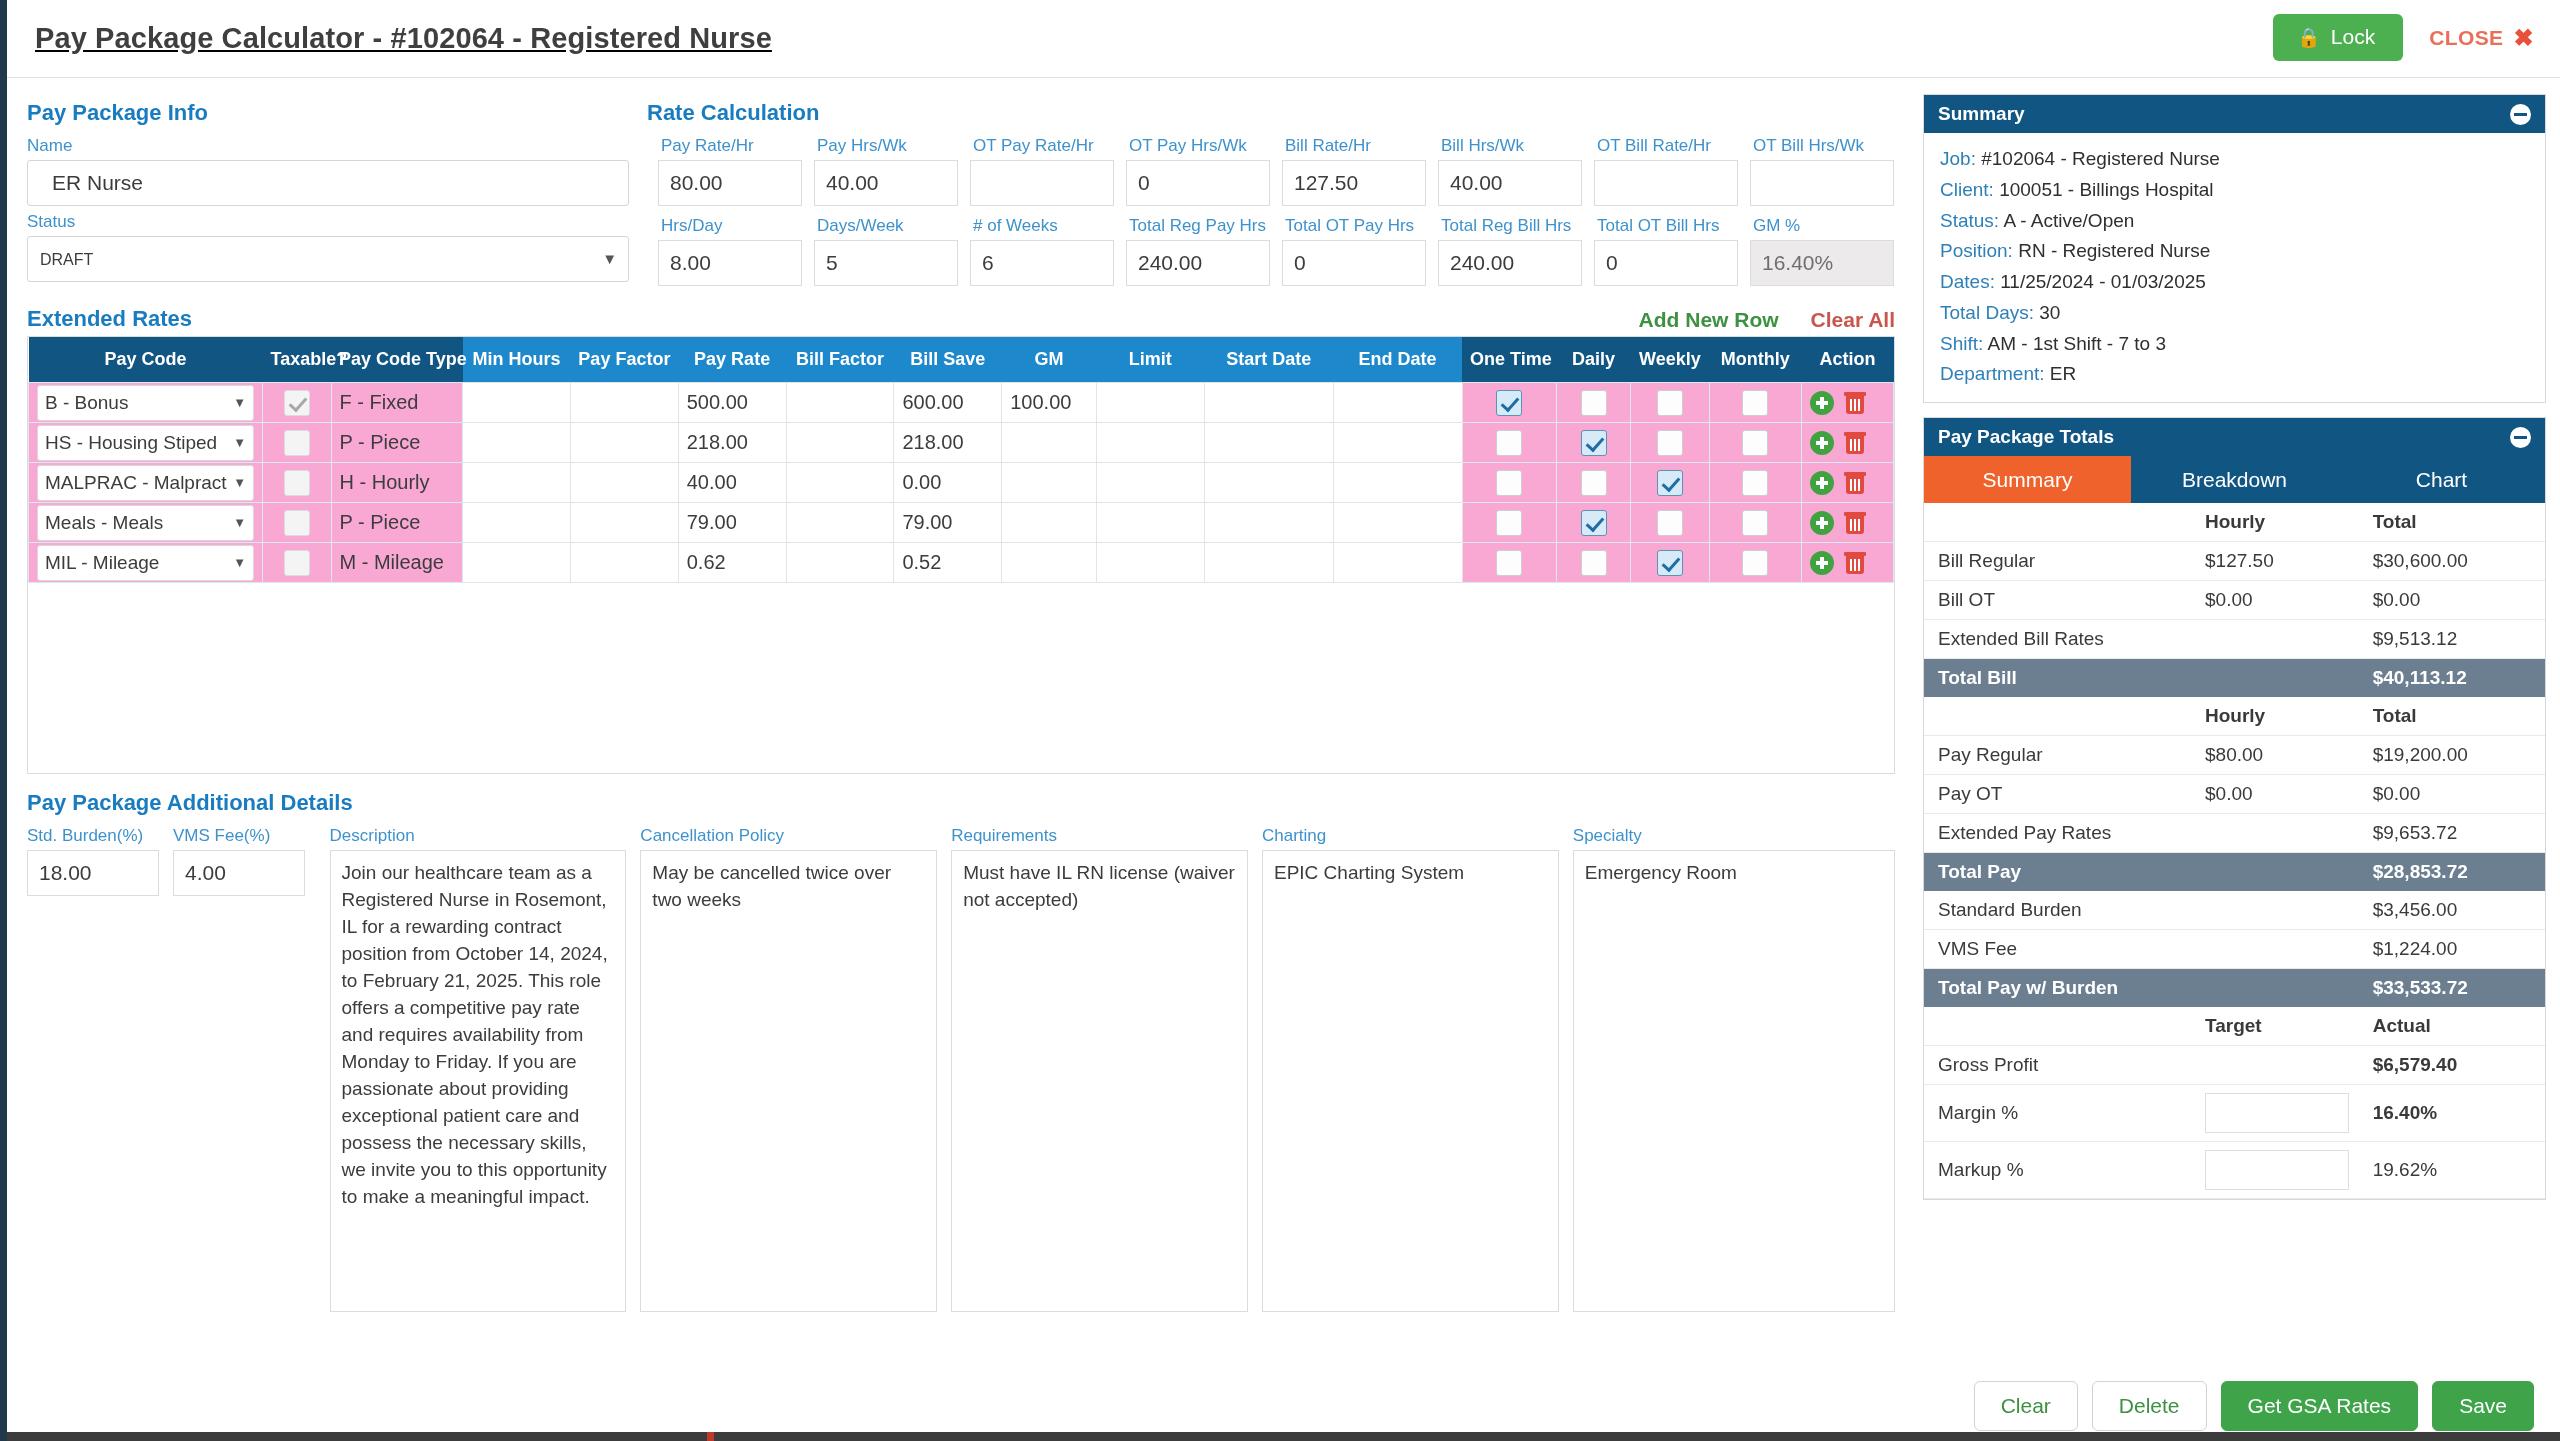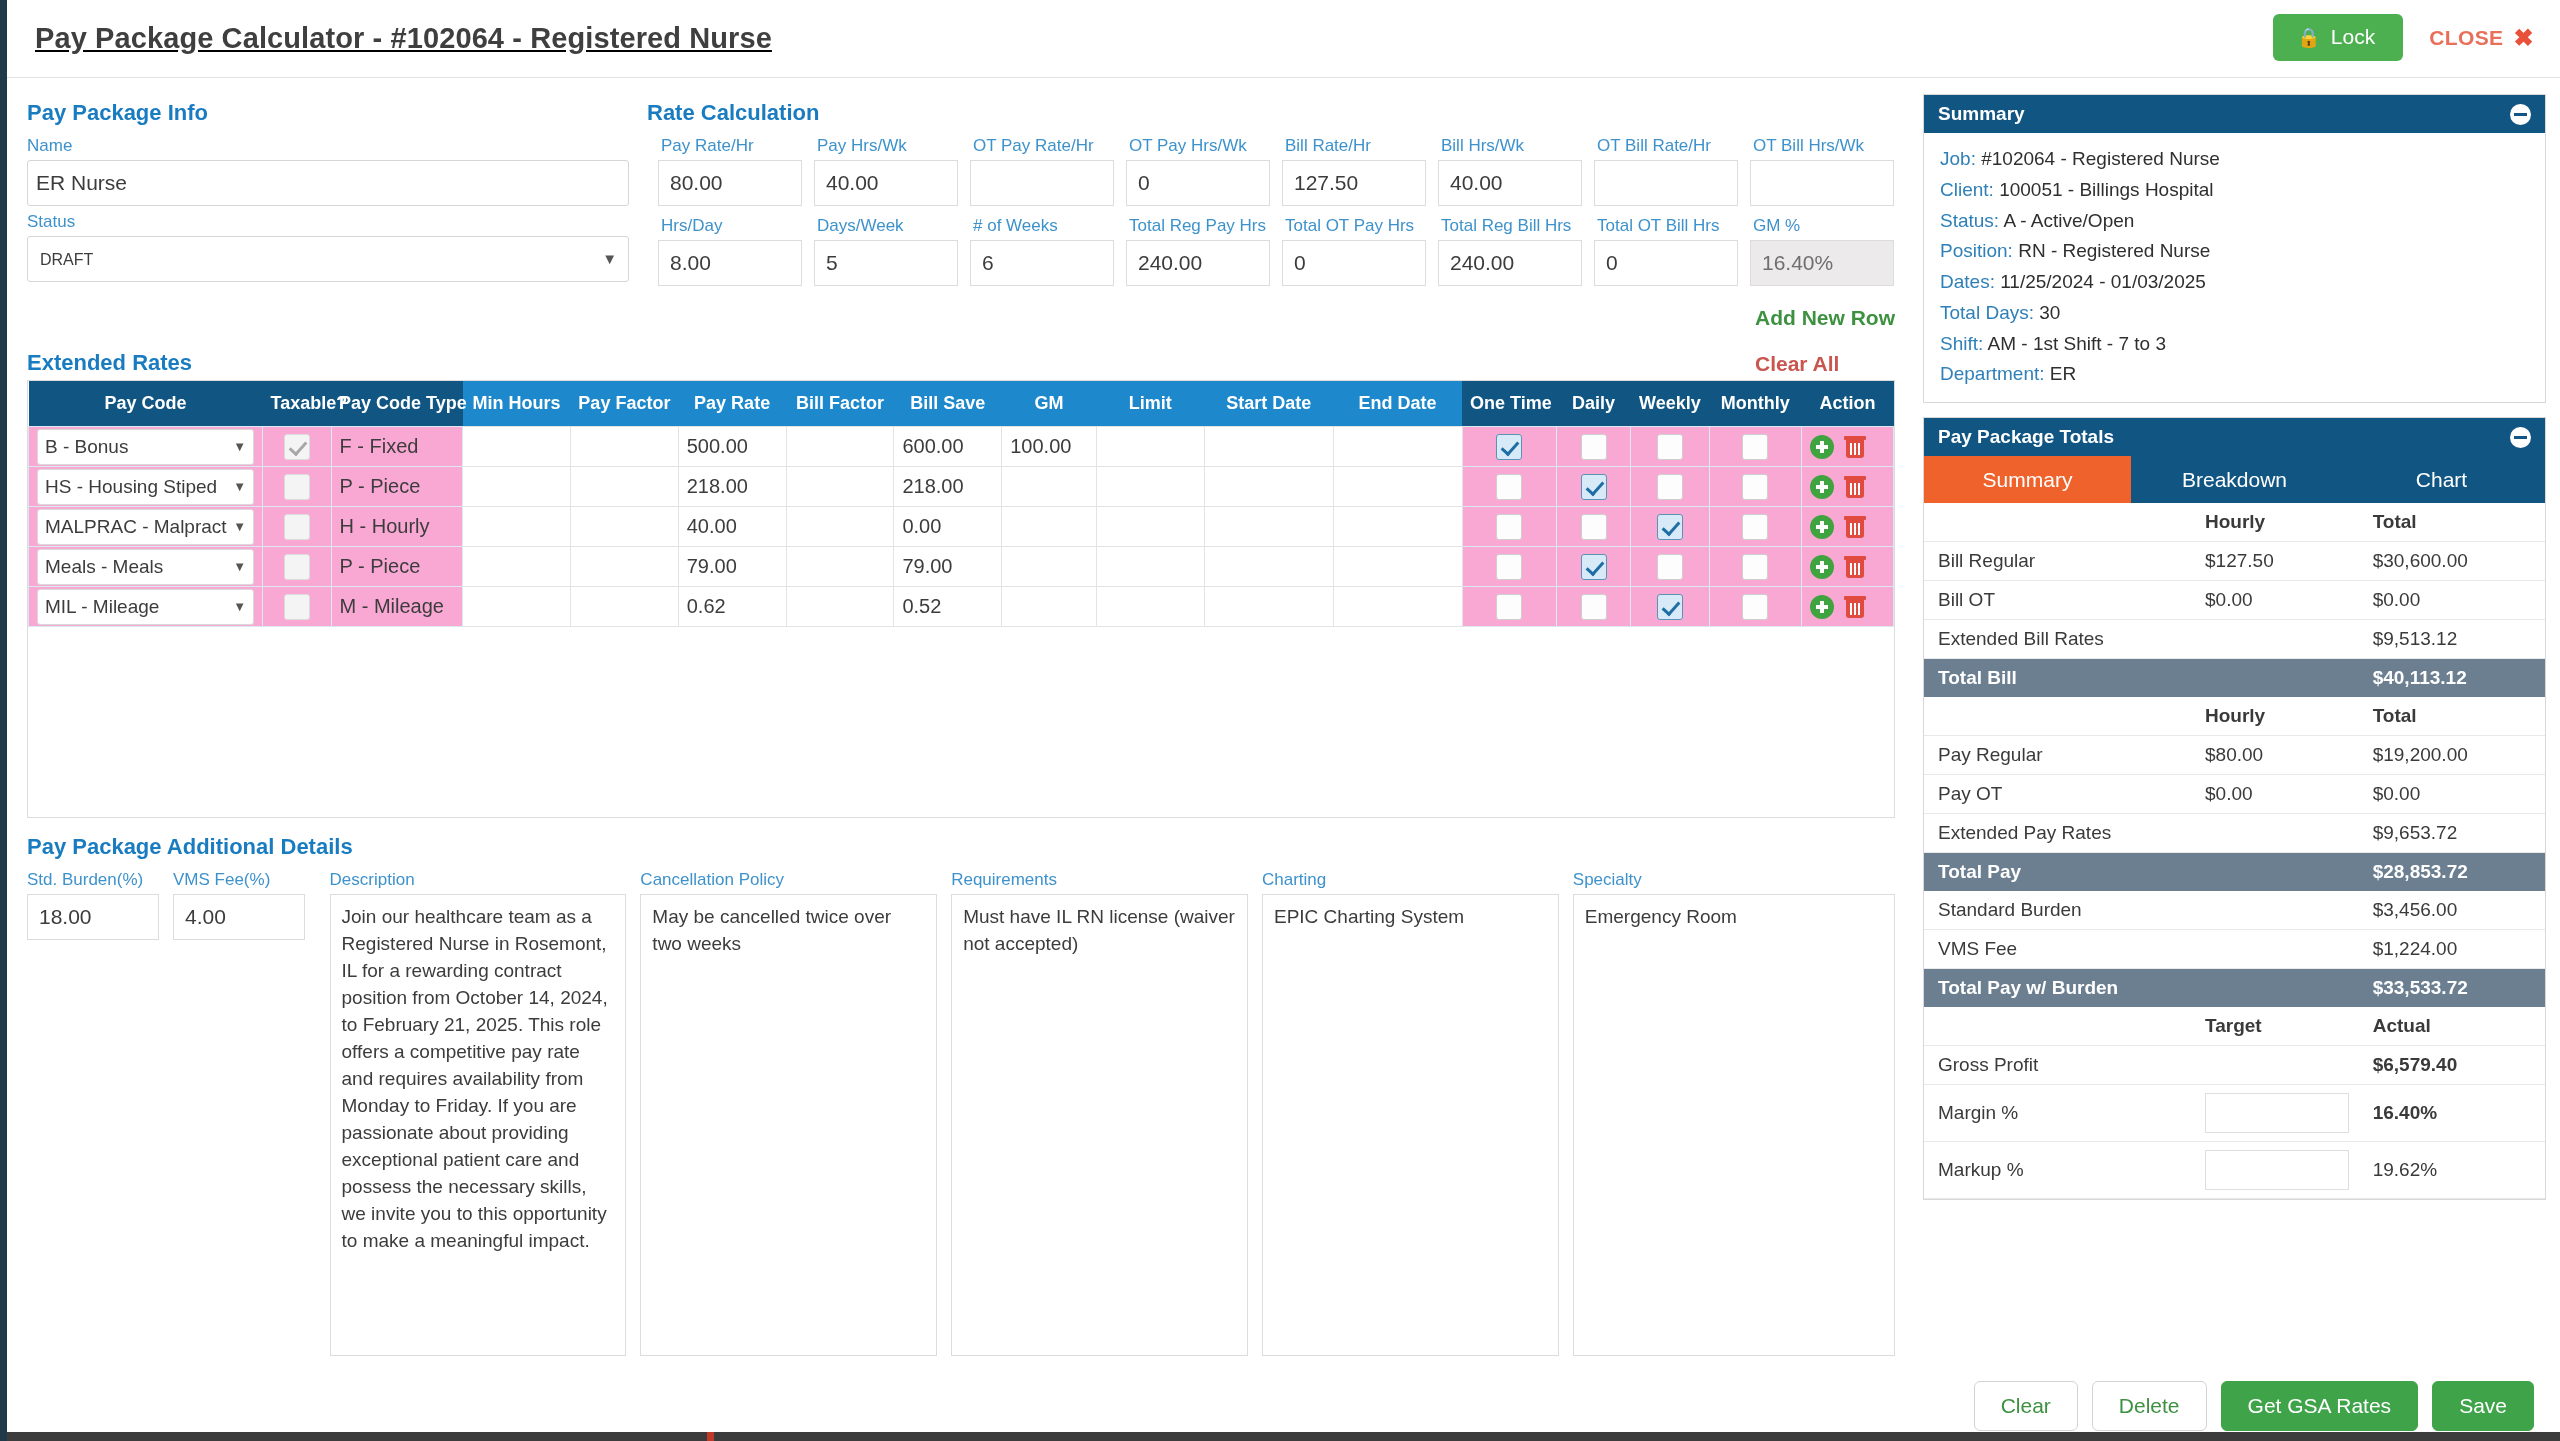--- a/index.html
+++ b/index.html
@@ -59,21 +59,21 @@
     margin: 0 0 10px 0;
   }
   .fld-label {
     color: #3e92cc; font-size: 17px; display: block;
     margin-bottom: 4px; white-space: nowrap;
   }
   .inp {
     width: 100%; height: 46px;
     border: 1px solid #d6d6d6; border-radius: 3px;
     font-size: 21px; color: #3c3c3c; font-family: inherit;
-    padding: 0 8px; background: #fff; outline: none;
+    padding: 0 24px; background: #fff; outline: none;
   }
 
   
   .top-area { display: flex; padding: 22px 0 0 20px; }
   .ppinfo { width: 620px; padding-right: 18px; }
   .ppinfo .row { margin-bottom: 6px; }
   .sel-wrap { position: relative; }
   .sel-wrap select {
     -webkit-appearance: none; appearance: none;
     width: 100%; height: 46px;
@@ -99,21 +99,21 @@
     margin-left: -1px;
   }
   .rc-inp.readonly { background: #eceaea; color: #6f6f6f; }
   .rc-row2 .fld-label { margin-top: 10px; }
 
   
   .ext-head {
     display: flex; align-items: flex-end; justify-content: space-between;
     padding: 18px 22px 4px 20px;
   }
-  .ext-links { display: flex; gap: 22px; font-size: 21px; font-weight: bold; flex-direction: column; }
+  .ext-links { display: flex; gap: 32px; font-size: 21px; font-weight: bold; }
   .lnk-add { color: #3d9140; cursor: pointer; }
   .lnk-clear { color: #c9554f; cursor: pointer; }
 
   .ext-box {
     margin: 0 22px 0 20px;
     border: 1px solid #dcdcdc;
     height: 438px;
     background: #fff;
     overflow: hidden;
   }

